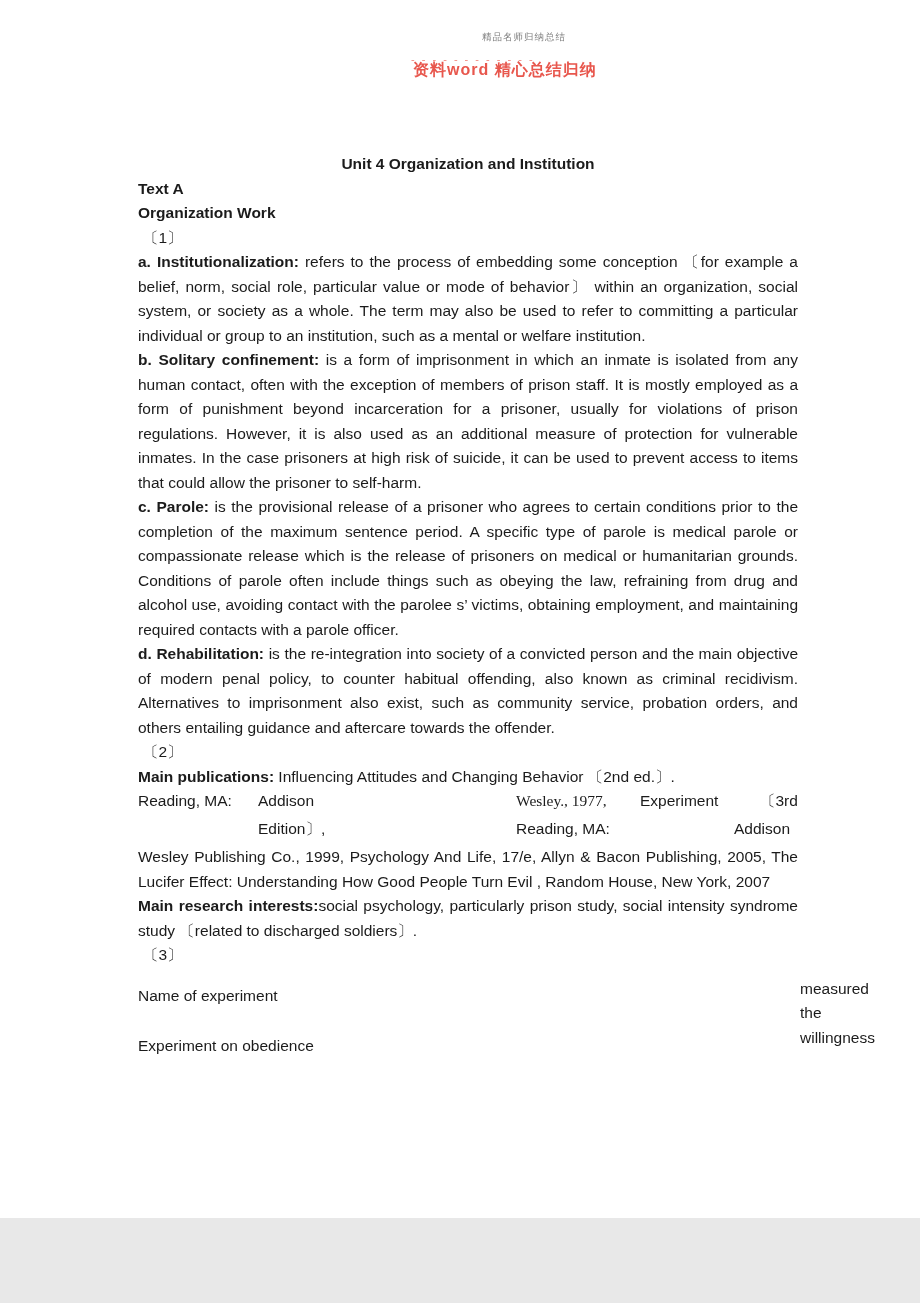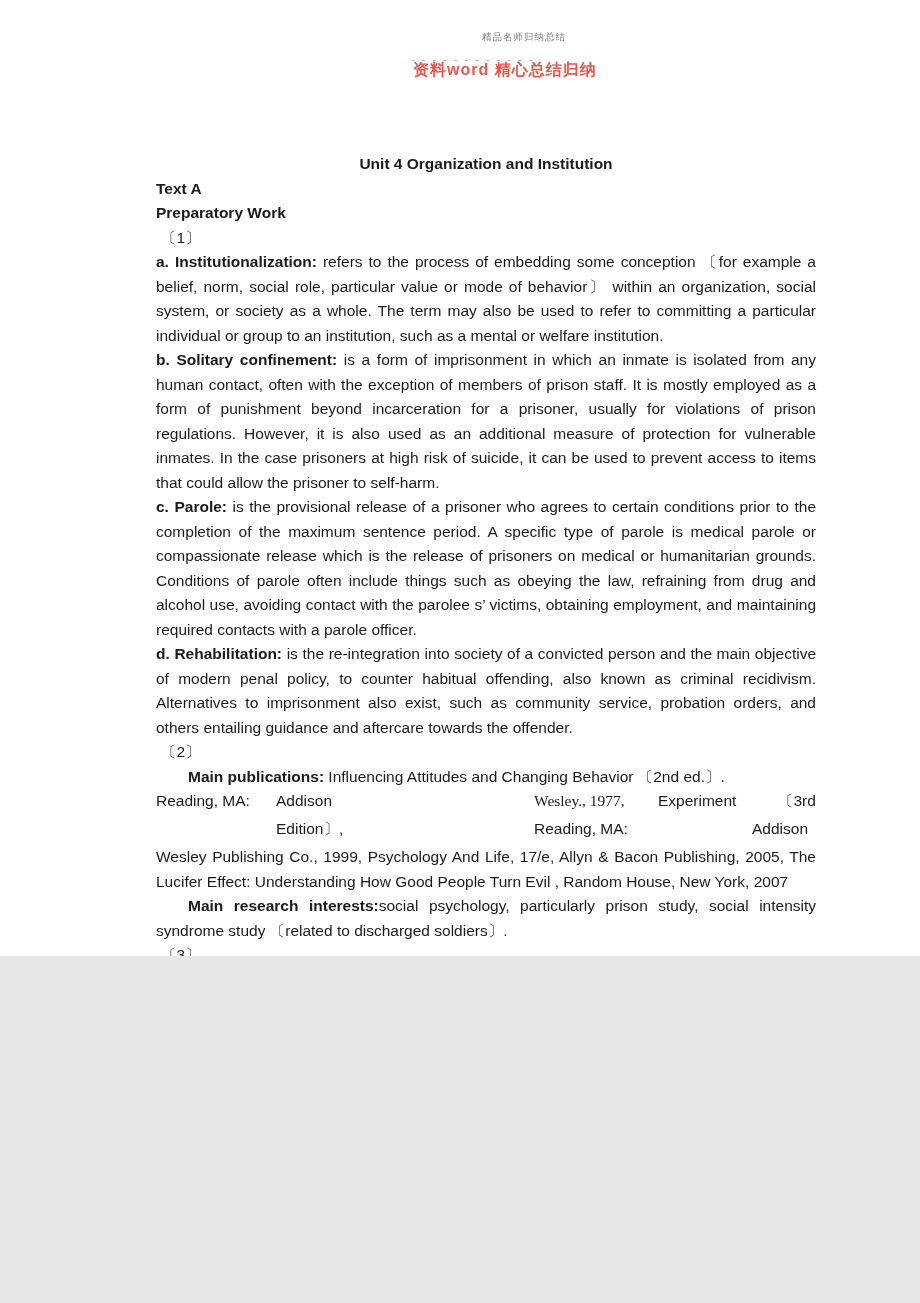--- a/index.html
+++ b/index.html
@@ -1,19 +1,19 @@
 <!DOCTYPE html>
 <html><head>
 <meta charset="utf-8">
 <style>
   html, body { margin: 0; padding: 0; background: #e8e8e8; }
   .page {
     position: relative;
     width: 920px;
-    height: 956px;
+    height: 1218px;
     margin: 0 auto;
     background: #ffffff;
     font-family: "Liberation Sans", "DejaVu Sans", sans-serif;
     color: #1b1b1b;
     overflow: hidden;
   }
 
   
   .hdr-line1 {
     position: absolute; left: 482px; top: 31px;
@@ -30,26 +30,26 @@
 
   
   .footer {
     position: absolute; left: 0; top: 1256px; width: 1030px;
     text-align: center;
     font-size: 9.5px; color: #8a8a8a; letter-spacing: 1px;
   }
 
   
   .content {
-    position: absolute; left: 156px; top: 152px; width: 660px;
+    position: absolute; left: 138px; top: 152px; width: 660px;
     font-size: 15.5px; line-height: 24.5px;
   }
   .content p { margin: 0; }
   .title { text-align: center; font-weight: bold; }
-  .h-bold { font-weight: bold; margin-left: 32px; }
+  .h-bold { font-weight: bold; }
   .marker { padding-left: 5px; }
   .para { text-align: justify; }
   .para .lead { font-weight: bold; }
 
   
   .pub-frag { position: relative; height: 56px; }
   .pub-frag span { position: absolute; white-space: nowrap; }
   .pf-l1 { top: 0; }
   .pf-l2 { top: 28px; }
   .pf-a { left: 0; }
@@ -76,21 +76,21 @@
 
   <div class="hdr-line1">精品名师归纳总结</div>
   <div class="hdr-line2">资料word   精心总结归纳</div>
   <div class="hdr-dashes">- - - - - - - - - - - -</div>
 
   <div class="content">
 
     <p class="title">Unit 4 Organization and Institution</p>
 
     <p class="h-bold">Text A</p>
-    <p class="h-bold">Preparatory Work</p>
+    <p class="h-bold">Organization Work</p>
 
     <p class="marker">〔1〕</p>
 
     <p class="para"><span class="lead">a.  Institutionalization:</span><span> refers to the process of embedding some conception 〔for example a belief, norm, social role, particular value or mode of behavior〕 within an organization, social system, or society as a whole. The term may also be used to refer to committing a particular individual or group to an institution, such as a mental or welfare institution.</span></p>
 
     <p class="para"><span class="lead">b. Solitary confinement:</span><span> is a form of imprisonment in which an inmate is isolated from any human contact, often with the exception of members of prison staff. It is mostly employed as a form of punishment beyond incarceration for a prisoner, usually for violations of prison regulations. However, it is also used as an additional measure of protection for vulnerable inmates. In the case prisoners at high risk of suicide, it can be used to prevent access to items that could allow the prisoner to self-harm.</span></p>
 
     <p class="para"><span class="lead">c.  Parole:</span><span> is the provisional release of a prisoner who agrees to certain conditions prior to the completion of the maximum sentence period. A specific type of parole is medical parole or compassionate release which is the release of prisoners on medical or humanitarian grounds. Conditions of parole often include things such as obeying the law, refraining from drug and alcohol use, avoiding contact with the parolee s’ victims, obtaining employment, and maintaining required contacts with a parole officer.</span></p>
 
     <p class="para"><span class="lead">d.  Rehabilitation:</span><span> is the re-integration into society of a convicted person and the main objective of modern penal policy, to counter habitual offending, also known as criminal recidivism. Alternatives to imprisonment also exist, such as community service, probation orders, and others entailing guidance and aftercare towards the offender.</span></p>

